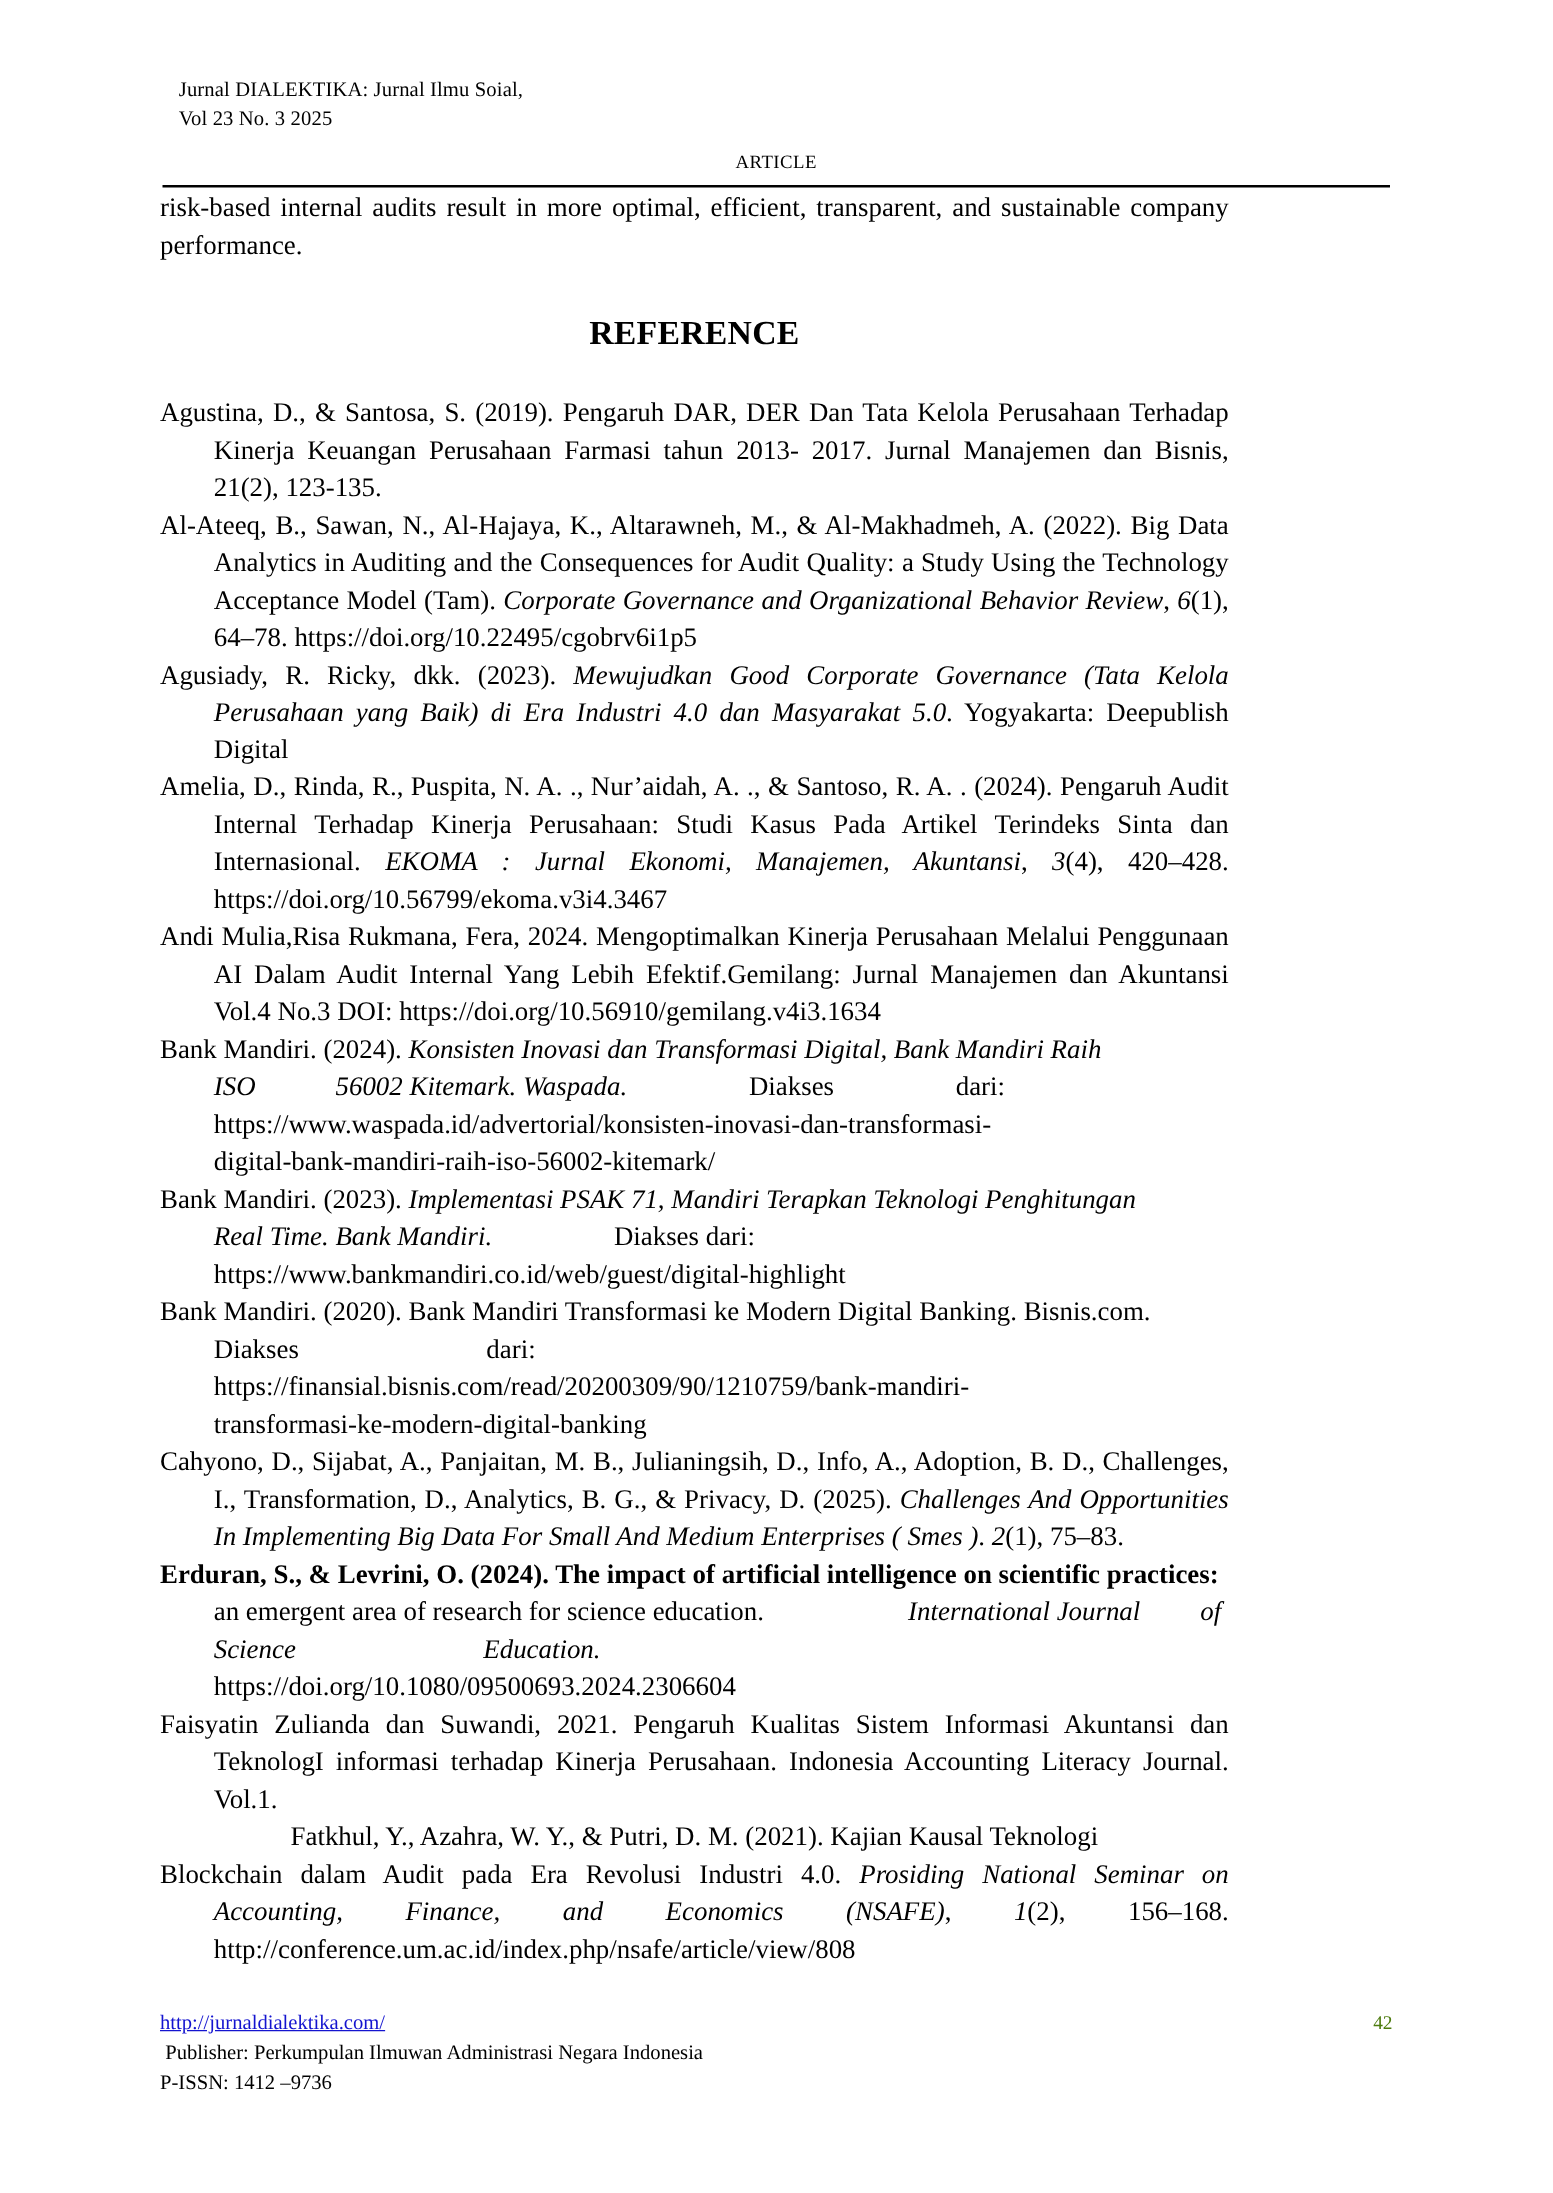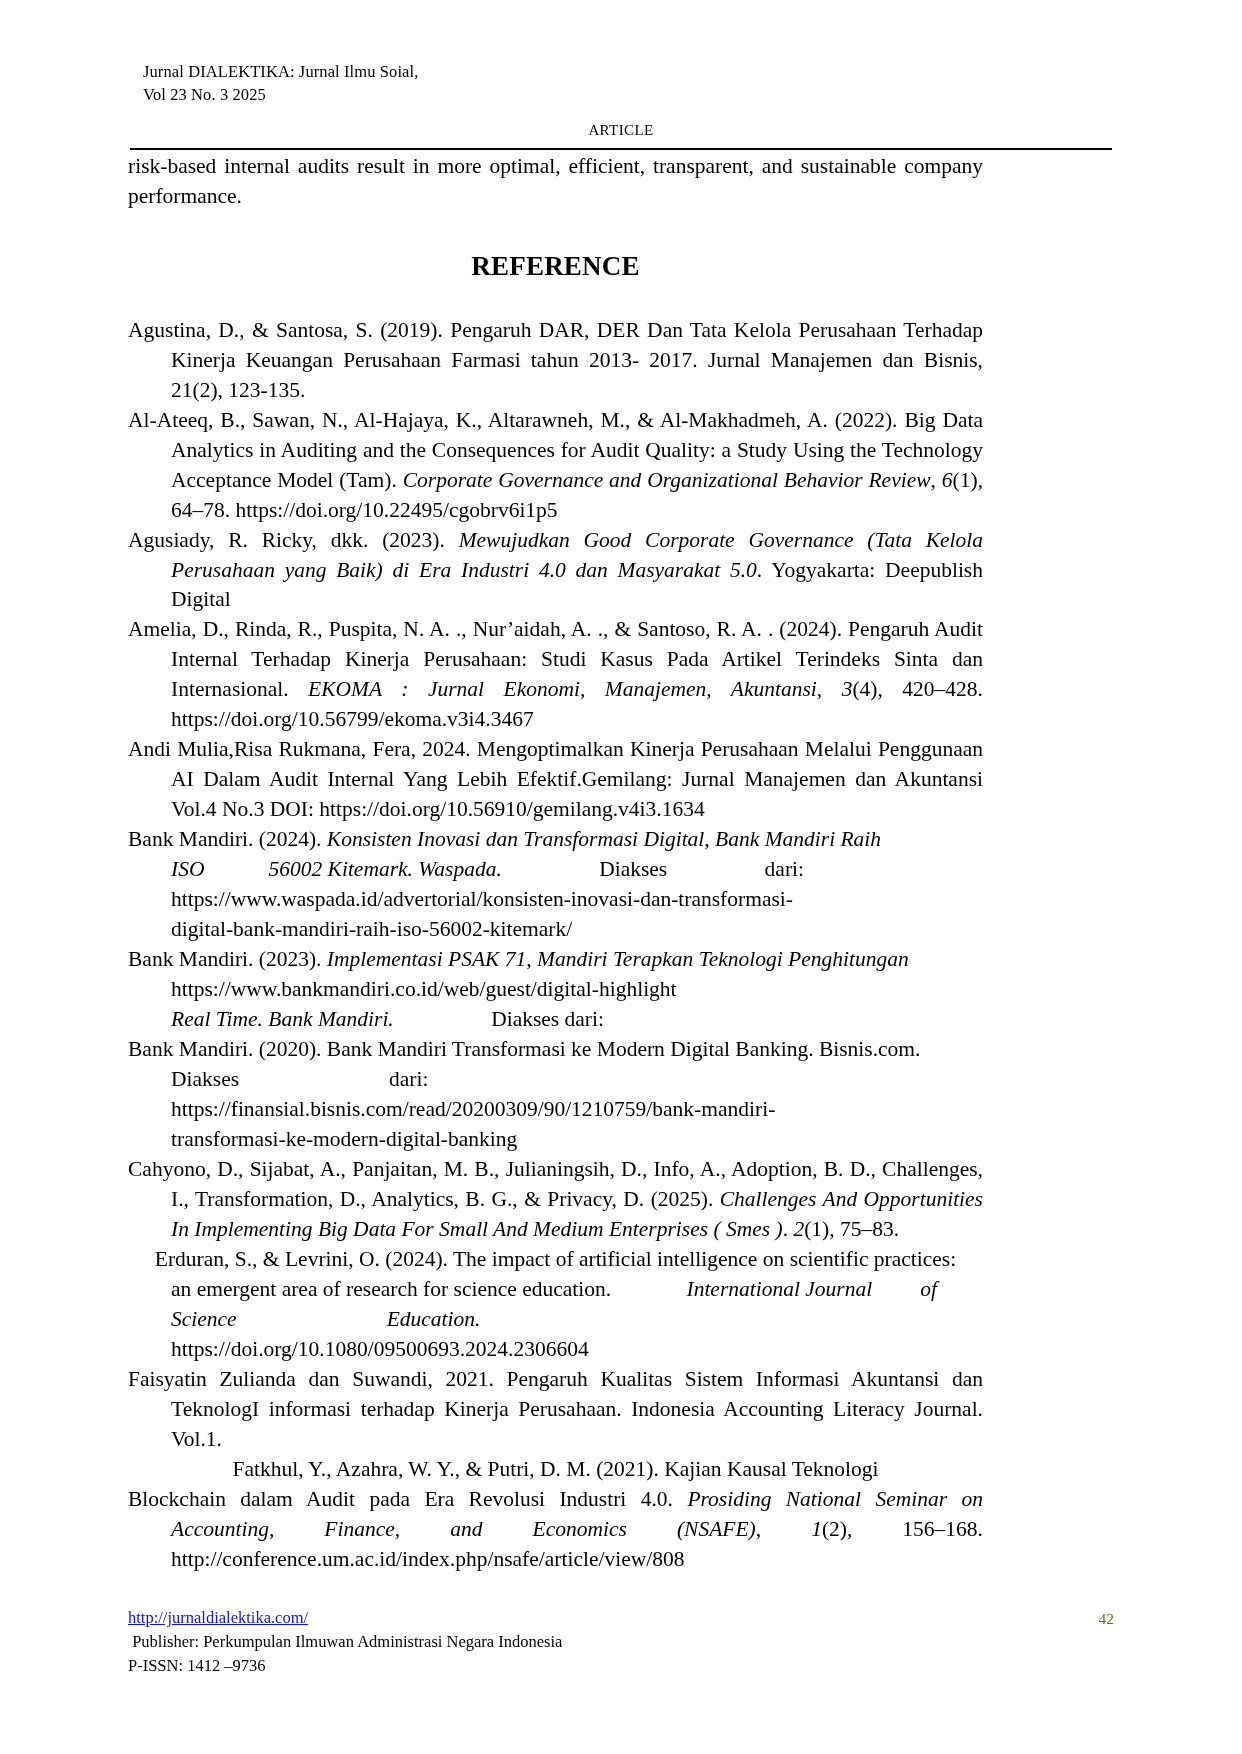--- a/index.html
+++ b/index.html
@@ -150,35 +150,35 @@
           <p class="ref"><span>Andi Mulia,Risa Rukmana, Fera, 2024. Mengoptimalkan Kinerja Perusahaan Melalui Penggunaan AI Dalam Audit Internal Yang Lebih Efektif.Gemilang: Jurnal Manajemen dan Akuntansi Vol.4 No.3 DOI: https://doi.org/10.56910/gemilang.v4i3.1634</span></p>
         </div>
         <div>
           <p class="ref" style="text-indent: 0px; padding-left: 0px; text-align: left; white-space: nowrap;"><span>Bank Mandiri. (2024). </span><i>Konsisten Inovasi dan Transformasi Digital, Bank Mandiri Raih</i></p>
           <p class="ref" style="text-indent: 0px; padding-left: 43px; text-align: left; white-space: nowrap;"><i>ISO</i><i style="margin-left: 64px;">56002 Kitemark. Waspada.</i><span style="margin-left: 92px;"> Diakses</span><span style="margin-left: 92px;"> dari:</span></p>
           <p class="ref" style="text-indent: 0px; padding-left: 43px; text-align: left; white-space: nowrap;"><span>https://www.waspada.id/advertorial/konsisten-inovasi-dan-transformasi-</span></p>
           <p class="ref" style="text-indent: 0px; padding-left: 43px; text-align: left; white-space: nowrap;"><span>digital-bank-mandiri-raih-iso-56002-kitemark/</span></p>
         </div>
         <div>
           <p class="ref" style="text-indent: 0px; padding-left: 0px; text-align: left; white-space: nowrap;"><span>Bank Mandiri. (2023). </span><i>Implementasi PSAK 71, Mandiri Terapkan Teknologi Penghitungan</i></p>
+          <p class="ref" style="text-indent: 0px; padding-left: 43px; text-align: left; white-space: nowrap;"><i>Real Time. Bank Mandiri.</i><span style="margin-left: 92px;"> Diakses dari:</span></p>
           <p class="ref" style="text-indent: 0px; padding-left: 43px; text-align: left; white-space: nowrap;"><span>https://www.bankmandiri.co.id/web/guest/digital-highlight</span></p>
-          <p class="ref" style="text-indent: 0px; padding-left: 43px; text-align: left; white-space: nowrap;"><i>Real Time. Bank Mandiri.</i><span style="margin-left: 92px;"> Diakses dari:</span></p>
         </div>
         <div>
           <p class="ref" style="text-indent: 0px; padding-left: 0px; text-align: left; white-space: nowrap;"><span>Bank Mandiri. (2020). Bank Mandiri Transformasi ke Modern Digital Banking. Bisnis.com.</span></p>
           <p class="ref" style="text-indent: 0px; padding-left: 43px; text-align: left; white-space: nowrap;"><span>Diakses</span><span style="margin-left: 150px;">dari:</span></p>
           <p class="ref" style="text-indent: 0px; padding-left: 43px; text-align: left; white-space: nowrap;"><span>https://finansial.bisnis.com/read/20200309/90/1210759/bank-mandiri-</span></p>
           <p class="ref" style="text-indent: 0px; padding-left: 43px; text-align: left; white-space: nowrap;"><span>transformasi-ke-modern-digital-banking</span></p>
         </div>
         <div>
           <p class="ref"><span>Cahyono, D., Sijabat, A., Panjaitan, M. B., Julianingsih, D., Info, A., Adoption, B. D., Challenges, I., Transformation, D., Analytics, B. G., &amp; Privacy, D. (2025). </span><i>Challenges And Opportunities In Implementing Big Data For Small And Medium Enterprises ( Smes )</i><span>. </span><i>2</i><span>(1), 75–83.</span></p>
         </div>
         <div>
-          <p class="ref" style="text-indent: 0px; padding-left: 0px; text-align: center; white-space: nowrap;"><span>Erduran, S., &amp; Levrini, O. (2024). The impact of artificial intelligence on scientific practices:</span></p>
-          <p class="ref" style="text-indent: 0px; padding-left: 43px; text-align: left; white-space: nowrap;"><span>an emergent area of research for science education. </span><i style="margin-left: 70px; font-style: italic;">International Journal</i><i style="margin-left: 48px;">of</i></p>
+          <p class="ref" style="text-indent: 0px; padding-left: 0px; text-align: left; white-space: nowrap; font-weight: bold;"><span>Erduran, S., &amp; Levrini, O. (2024). The impact of artificial intelligence on scientific practices:</span></p>
+          <p class="ref" style="text-indent: 0px; padding-left: 43px; text-align: left; white-space: nowrap;"><span>an emergent area of research for science education. </span><i style="margin-left: 110px; font-style: italic;">International Journal</i><i style="margin-left: 48px;">of</i></p>
           <p class="ref" style="text-indent: 0px; padding-left: 43px; text-align: left; white-space: nowrap;"><i>Science</i><i style="margin-left: 150px;">Education.</i></p>
           <p class="ref" style="text-indent: 0px; padding-left: 43px; text-align: left; white-space: nowrap;"><span>https://doi.org/10.1080/09500693.2024.2306604</span></p>
         </div>
         <div>
           <p class="ref"><span>Faisyatin Zulianda dan Suwandi, 2021. Pengaruh Kualitas Sistem Informasi Akuntansi dan TeknologI informasi terhadap Kinerja Perusahaan. Indonesia Accounting Literacy Journal. Vol.1.</span></p>
         </div>
         <div>
           <p class="ref" style="text-align: center; text-indent: 0px; padding-left: 0px;">Fatkhul, Y., Azahra, W. Y., &amp; Putri, D. M. (2021). Kajian Kausal Teknologi</p>
           <p class="ref"><span>Blockchain dalam Audit pada Era Revolusi Industri 4.0. </span><i>Prosiding National Seminar on Accounting, Finance, and Economics (NSAFE)</i><span>, </span><i>1</i><span>(2), 156–168. http://conference.um.ac.id/index.php/nsafe/article/view/808</span></p>
         </div>

